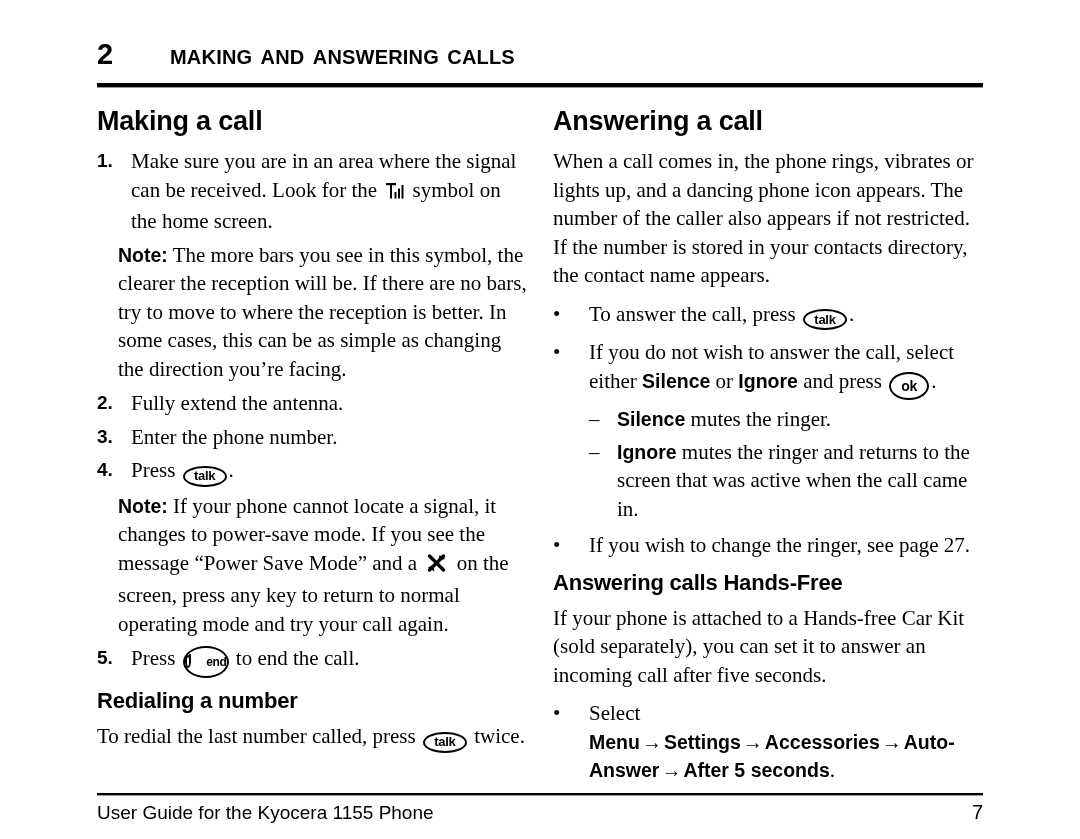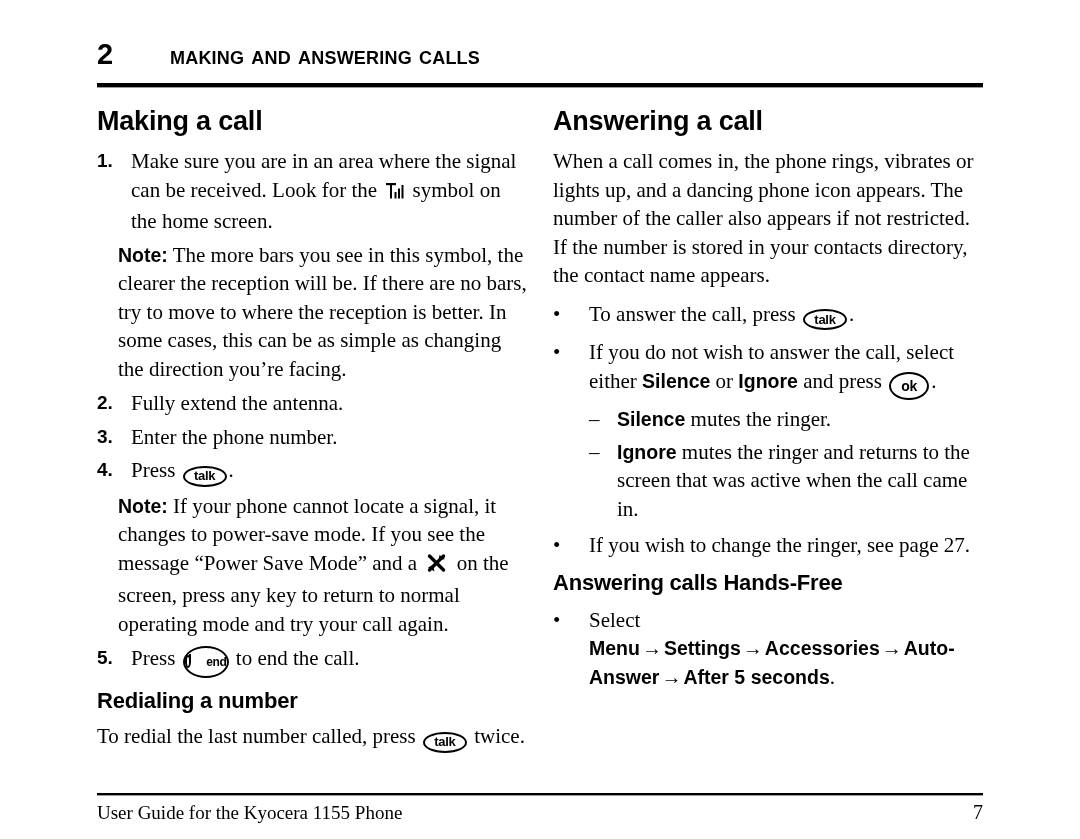--- a/index.html
+++ b/index.html
@@ -35,21 +35,21 @@
   .chapter-num {
     font-family: "Liberation Sans", "DejaVu Sans", sans-serif;
     font-weight: bold;
     font-size: 29px;
     line-height: 1;
     width: 73px;
   }
   .chapter-title {
     font-family: "Liberation Sans", "DejaVu Sans", sans-serif;
     font-weight: bold;
-    font-size: 25px;
+    font-size: 29px;
     line-height: 1;
     letter-spacing: 0.2px;
     font-variant: small-caps;
     text-transform: lowercase;
   }
   .chapter-title::first-letter { }
 
   .header-rule {
     position: absolute;
     left: 97px;
@@ -222,21 +222,21 @@
     border-bottom: 1px solid #9a9a9a;
   }
   .footer {
     position: absolute;
     left: 97px;
     top: 801px;
     width: 886px;
     display: flex;
     justify-content: space-between;
     align-items: baseline;
-    font-family: Liberation Serif, serif;
+    font-family: Liberation Sans, sans-serif;
     font-size: 19px;
     font-weight: normal;
   }
   .footer-page { font-size: 20px; }
 </style>
 </head>
 <body>
 
 <div class="page">
 
@@ -366,20 +366,21 @@
         <span>mutes the ringer and returns to the screen that was active when the call came in.</span>
       </span>
     </div>
 
     <div class="item" style="margin-top:8px;">
       <span class="item-marker bullet-marker">•</span>
       <span class="item-body">If you wish to change the ringer, see page 27.</span>
     </div>
 
     <h3 class="sub-head">Answering calls Hands-Free</h3>
+    <p class="body">If your phone is attached to a Hands-free Car Kit (sold separately), you can set it to answer an incoming call after five seconds.</p>
 
     <div class="item" style="margin-top:10px;">
       <span class="item-marker bullet-marker">•</span>
       <span class="item-body">
         <span>Select</span>
         <b class="sans">Menu</b><span class="arrow">→</span><b class="sans">Settings</b><span class="arrow">→</span><b class="sans">Accessories</b><span class="arrow">→</span><b class="sans">Auto-Answer</b><span class="arrow">→</span><b class="sans">After 5 seconds</b><span>.</span>
       </span>
     </div>
 
   </div>

